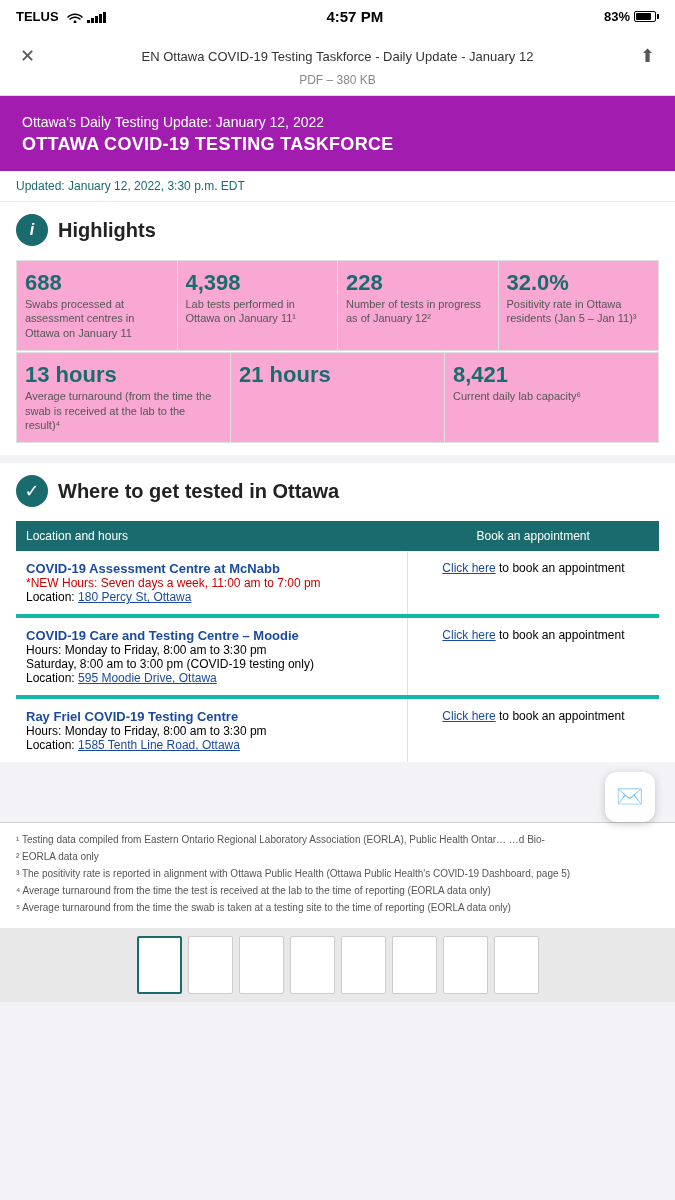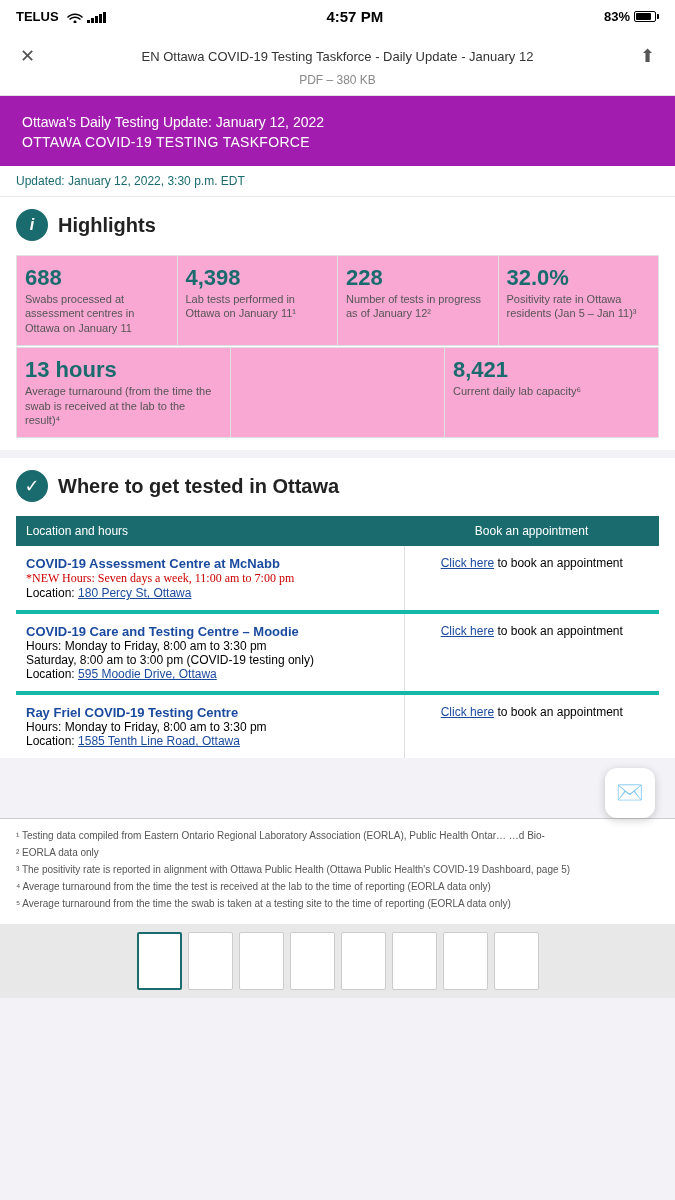--- a/index.html
+++ b/index.html
@@ -68,22 +68,22 @@
       background: #a21caf;
       color: white;
       padding: 18px 22px 16px;
     }
     .doc-header-subtitle {
       font-size: 14px;
       font-weight: 400;
       margin-bottom: 4px;
     }
     .doc-header-title {
-      font-size: 14px;
-      font-weight: 400;
+      font-size: 18px;
+      font-weight: 700;
       letter-spacing: 0.3px;
     }
 
     
     .updated-line {
       background: white;
       padding: 8px 16px;
       font-size: 12px;
       color: #1a6b6e;
       border-bottom: 1px solid #e8e8e8;
@@ -205,21 +205,20 @@
     }
     .location-name {
       color: #1a4a9e;
       font-weight: 600;
       font-size: 13px;
       display: block;
     }
     .new-hours {
       color: #cc0000;
       font-size: 12px;
-      font-family: Liberation Serif, serif;
     }
     .location-address {
       color: #1a4a9e;
       text-decoration: underline;
       font-size: 12px;
     }
     .book-cell {
       text-align: center;
       border-left: 1px solid #e0e0e0;
       min-width: 110px;
@@ -392,20 +391,21 @@
         <div class="stat-label">Positivity rate in Ottawa residents (Jan 5 – Jan 11)³</div>
       </div>
     </div>
 
     <div class="stats-grid-2">
       <div class="stat-cell">
         <span class="stat-value">13 hours</span>
         <div class="stat-label">Average turnaround (from the time the swab is received at the lab to the result)⁴</div>
       </div>
       <div class="stat-cell">
+        <span class="stat-value">21 hours</span>
       </div>
       <div class="stat-cell">
         <span class="stat-value">8,421</span>
         <div class="stat-label">Current daily lab capacity⁶</div>
       </div>
     </div>
   </div>
 
   <div class="section-divider"></div>
 

